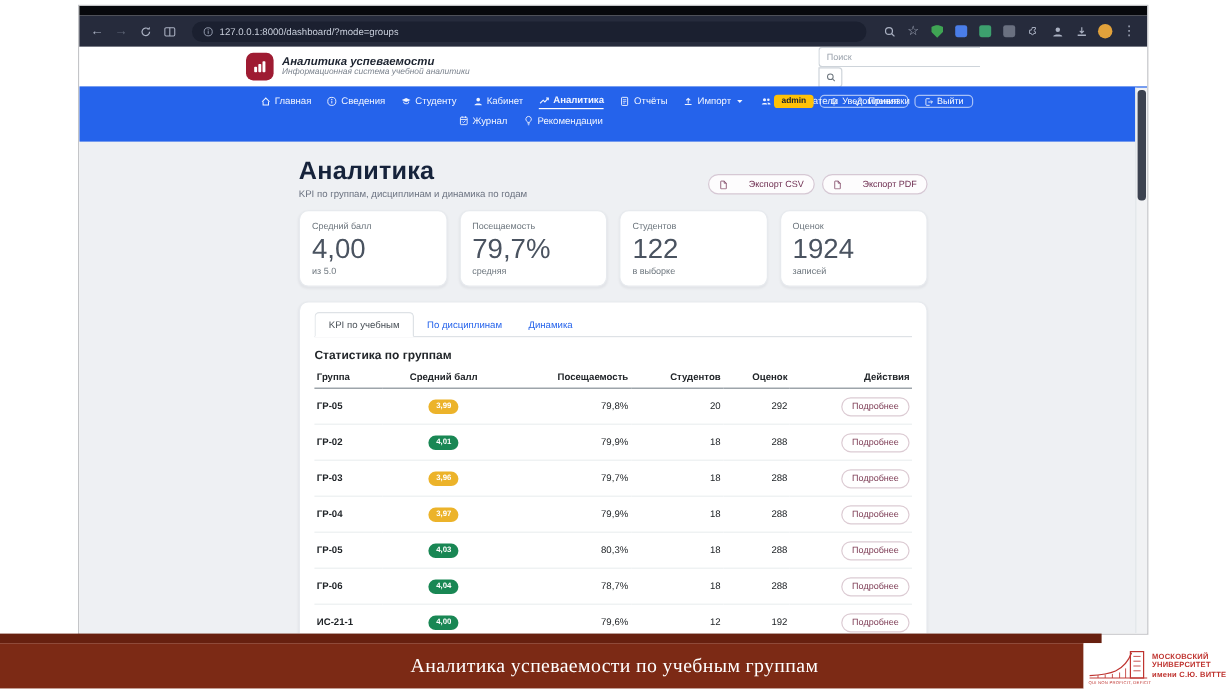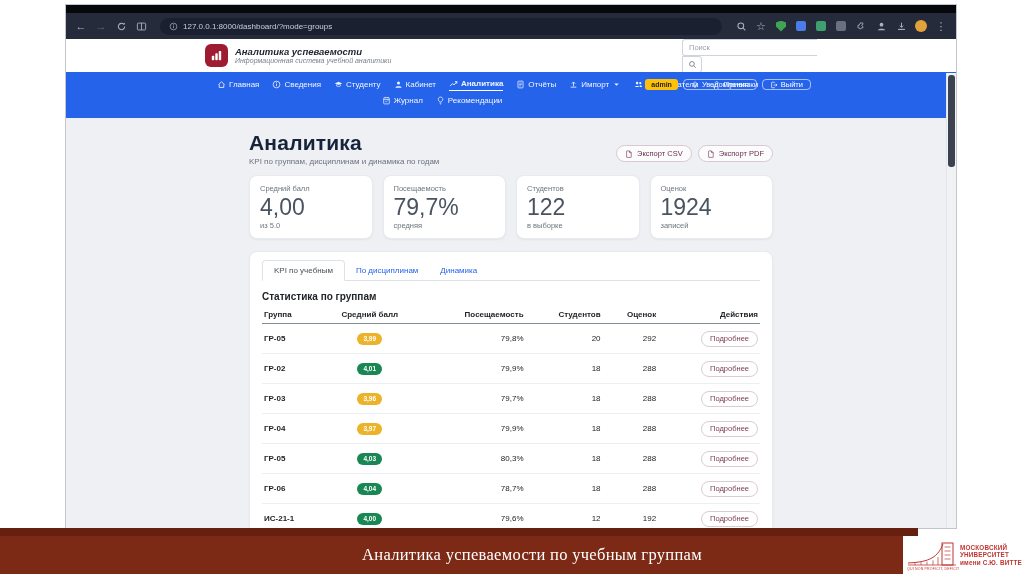--- a/index.html
+++ b/index.html
@@ -63,21 +63,21 @@
            border:1px solid rgba(255,255,255,.6);border-radius:4px;font-size:7.5px;
            padding:0 7px;cursor:pointer;font-family:"Liberation Sans",sans-serif;}
 
   
   .content{padding-top:13px;}
   .container-sm{width:524px;margin:0 auto;}
   .page-head{display:flex;align-items:flex-start;justify-content:space-between;}
   .page-title{margin:0;font-size:21px;font-weight:700;color:#16233b;letter-spacing:.2px;}
   .page-sub{margin:2px 0 0;font-size:8px;color:#6b7280;}
   .export-buttons{display:flex;gap:6px;margin-top:14px;}
-  .pill-btn{display:flex;align-items:center;gap:4px;background:#fdfcfd;border:1px solid #d6c8d4;
+  .pill-btn{display:flex;align-items:center;gap:17px;background:#fdfcfd;border:1px solid #d6c8d4;
             color:var(--accent-maroon,#6e2d50);font-size:7.5px;border-radius:9px;padding:3px 8px;
             cursor:pointer;font-family:"Liberation Sans",sans-serif;white-space:nowrap;}
   .pill-btn .icn{width:8px;height:8px;}
 
   .kpi-row{display:grid;grid-template-columns:repeat(4,1fr);gap:10px;margin-top:9px;}
   .kpi-card{background:#fff;border:1px solid #e7eaee;border-radius:8px;padding:8px 10px;
             box-shadow:0 1px 2px rgba(16,24,40,.05);}
   .kpi-label{font-size:7.5px;color:#6c757d;}
   .kpi-value{font-size:23px;color:#4a5360;line-height:1.15;margin-top:1px;}
   .kpi-note{font-size:7.5px;color:#6c757d;margin-top:1px;}
@@ -107,21 +107,21 @@
   .scrollbar{position:absolute;right:0;top:34px;bottom:0;width:9px;background:#f1f2f4;
              border-left:1px solid #e2e5e9;}
   .scrollbar .thumb{position:absolute;top:2px;left:1px;width:7px;height:92px;background:#3c4250;
                     border-radius:3px;cursor:pointer;}
 
   
   .banner-strip{position:absolute;left:0;top:528px;width:918px;height:8px;
                 background:var(--banner-strip,#67200f);}
   .banner-main{position:absolute;left:0;top:536px;width:903px;height:38px;
                background:var(--banner-red,#7c2a15);}
-  .banner-caption{position:absolute;left:532px;top:0;height:38px;transform:translateX(-50%);
+  .banner-caption{position:absolute;left:512px;top:0;height:38px;transform:translateX(-50%);
                   display:flex;align-items:center;color:#fff;white-space:nowrap;
                   font-family:"Liberation Serif",serif;font-size:16.5px;letter-spacing:.3px;}
   .logo-box{position:absolute;left:903px;top:536px;width:121px;height:38px;background:#fff;
             display:flex;align-items:center;gap:3px;padding-left:4px;box-sizing:border-box;}
   .logo-art{position:relative;width:50px;height:34px;flex:0 0 auto;}
   .logo-art svg{width:50px;height:28px;display:block;color:var(--logo-red,#bf3430);}
   .logo-motto{position:absolute;left:0;bottom:1px;font-size:3.5px;color:var(--logo-red,#bf3430);
               white-space:nowrap;letter-spacing:.2px;}
   .logo-text{color:var(--logo-red,#bf3430);font-size:6.3px;font-weight:700;line-height:1.2;
              letter-spacing:.2px;}

